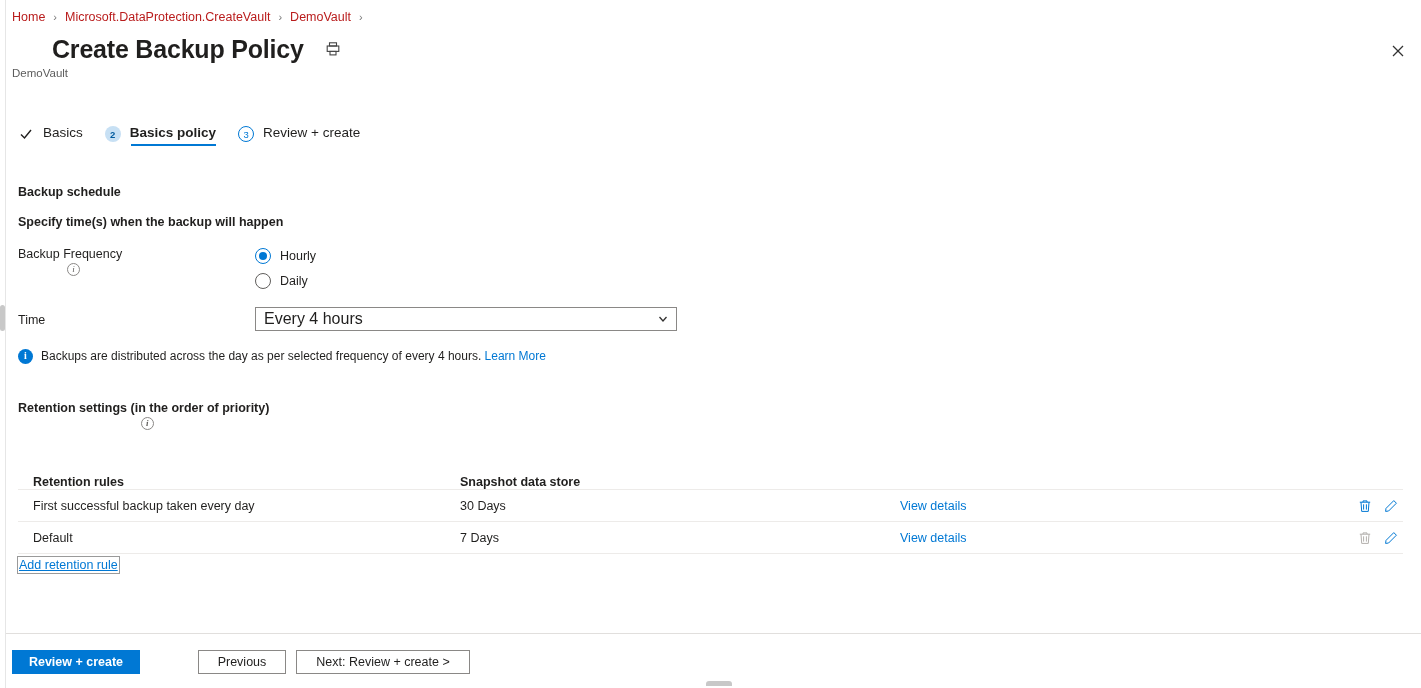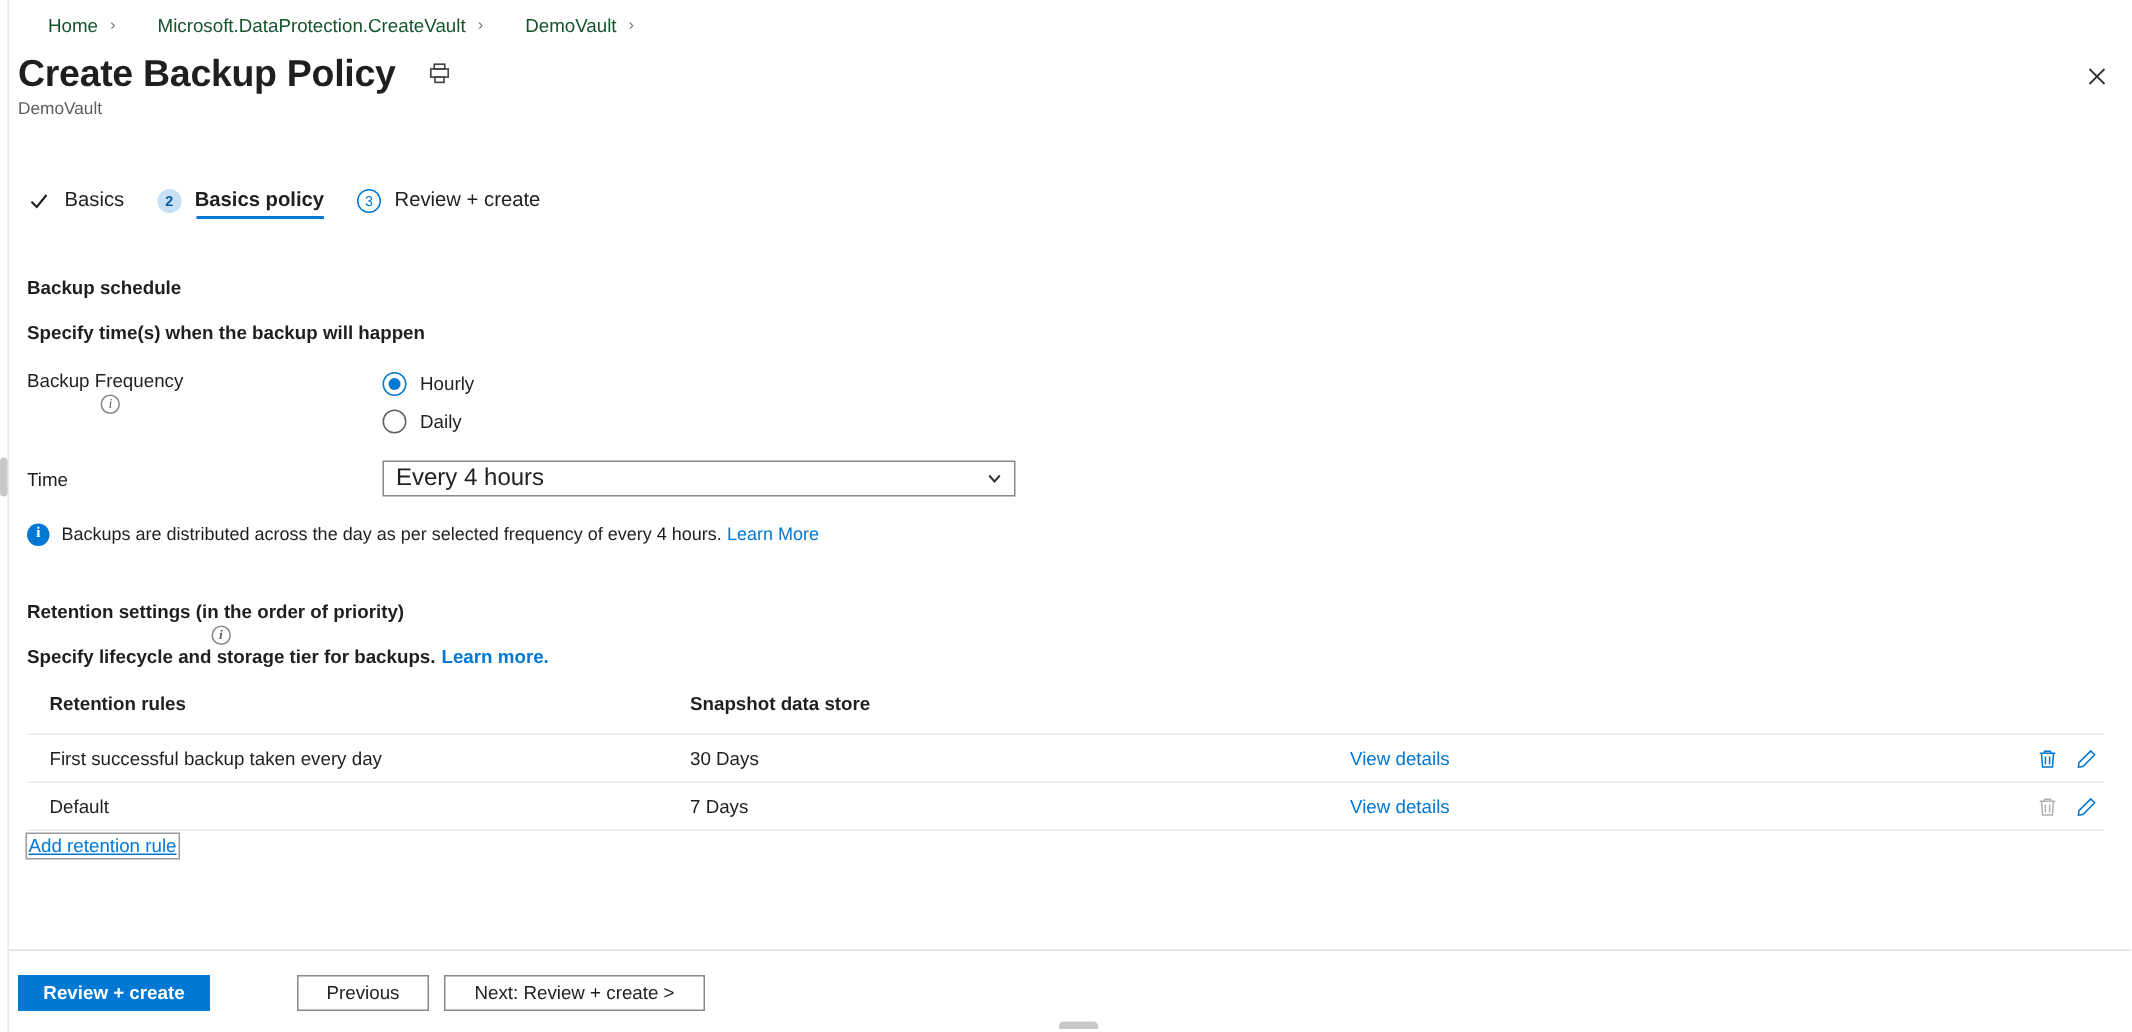--- a/index.html
+++ b/index.html
@@ -46,44 +46,44 @@
   .breadcrumb {
     position: absolute;
     left: 12px; top: 9px;
     display: flex;
     align-items: center;
     font-size: 12.5px;
     line-height: 16px;
     white-space: nowrap;
   }
   .crumb-link {
-    color: #14532d;
+    color: #b91c1c;
     cursor: pointer;
     text-decoration: none;
-    margin-left: 20px;
   }
   .crumb-sep {
     color: #767676;
     margin: 0 8px;
     font-size: 11px;
   }
 
   
   .title-row {
     position: absolute;
     left: 12px; top: 33px;
     display: flex;
     align-items: center;
   }
   .page-title {
     font-size: 25px;
     font-weight: 600;
     letter-spacing: -0.2px;
     color: #201f1e;
     line-height: 32px;
+    margin-left: 40px;
   }
   .print-btn {
     margin-left: 18px;
     width: 22px; height: 22px;
     display: flex;
     align-items: center;
     justify-content: center;
     cursor: pointer;
   }
   .subtitle {
@@ -308,21 +308,21 @@
   }
 
   
   .rules-table {
     position: absolute;
     left: 18px; top: 462px;
     width: 1385px;
   }
   .rules-header {
     display: flex;
-    align-items: flex-start;
+    align-items: flex-end;
     height: 27px;
     border-bottom: 1px solid #edebe9;
     font-size: 12.5px;
     font-weight: 600;
     color: #201f1e;
   }
   .rules-row {
     display: flex;
     align-items: center;
     height: 31px;
@@ -506,24 +506,20 @@
     <span class="info-bar-icon">i</span>
     <span class="info-bar-text">
       <span>Backups are distributed across the day as per selected frequency of every 4 hours.</span>
       <span class="inline-link">Learn More</span>
     </span>
   </div>
 
   <div class="section-head" id="retention-heading">
     <span>Retention settings (in the order of priority)</span>
     <span class="info-i">i</span>
-  </div>
-  <div class="section-head" id="specify-lifecycle-label">
-    <span>Specify lifecycle and storage tier for backups.</span>
-    <span class="inline-link" style="margin-left:4px;font-weight:600;">Learn more.</span>
   </div>
 
   <div class="rules-table">
     <div class="rules-header">
       <div class="col-rule">Retention rules</div>
       <div class="col-store">Snapshot data store</div>
       <div class="col-view"></div>
       <div class="col-actions"></div>
     </div>
 

